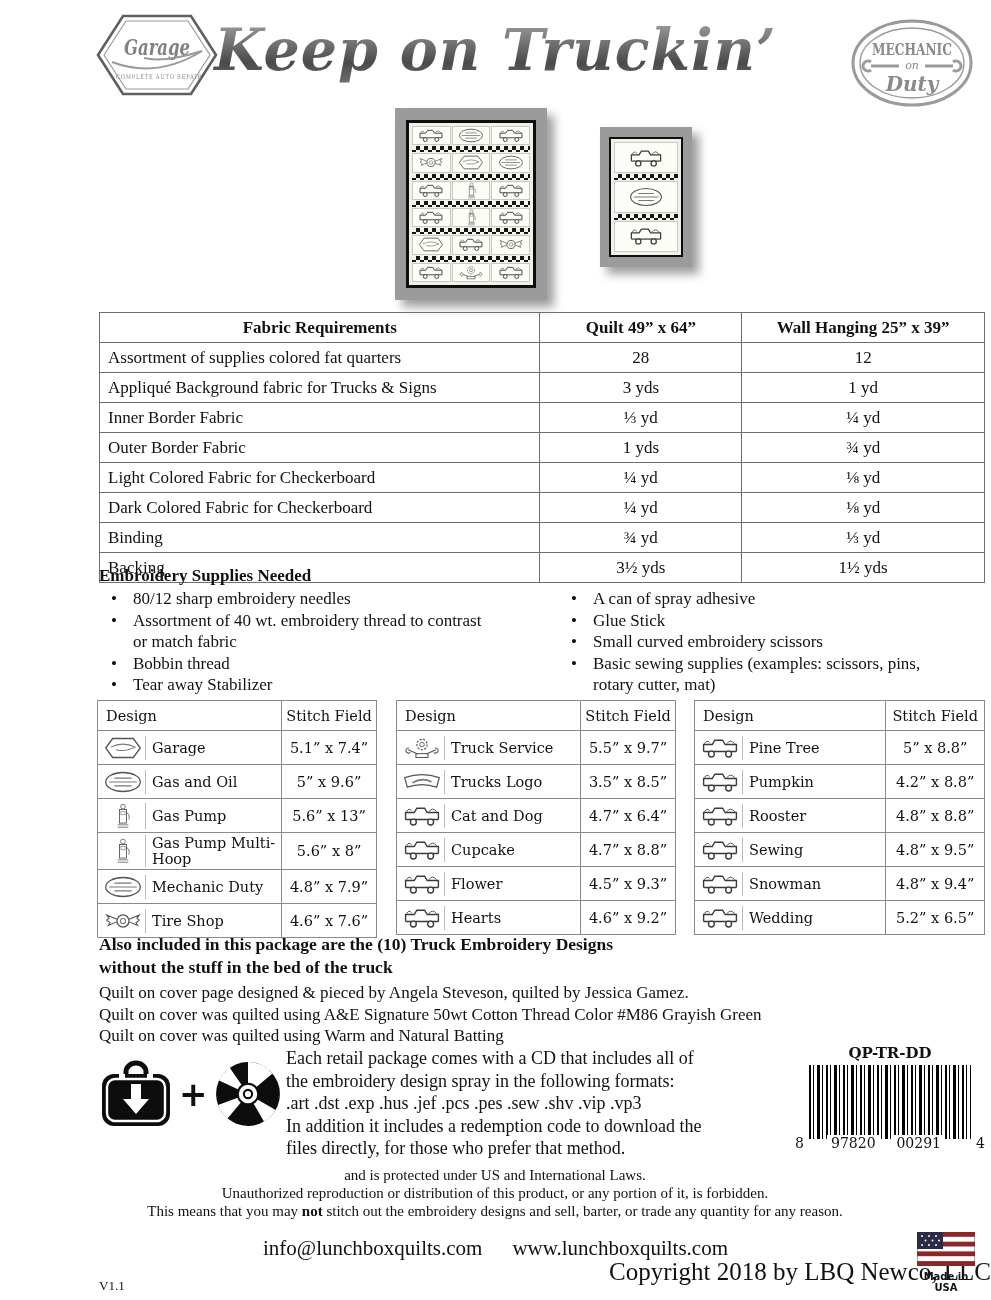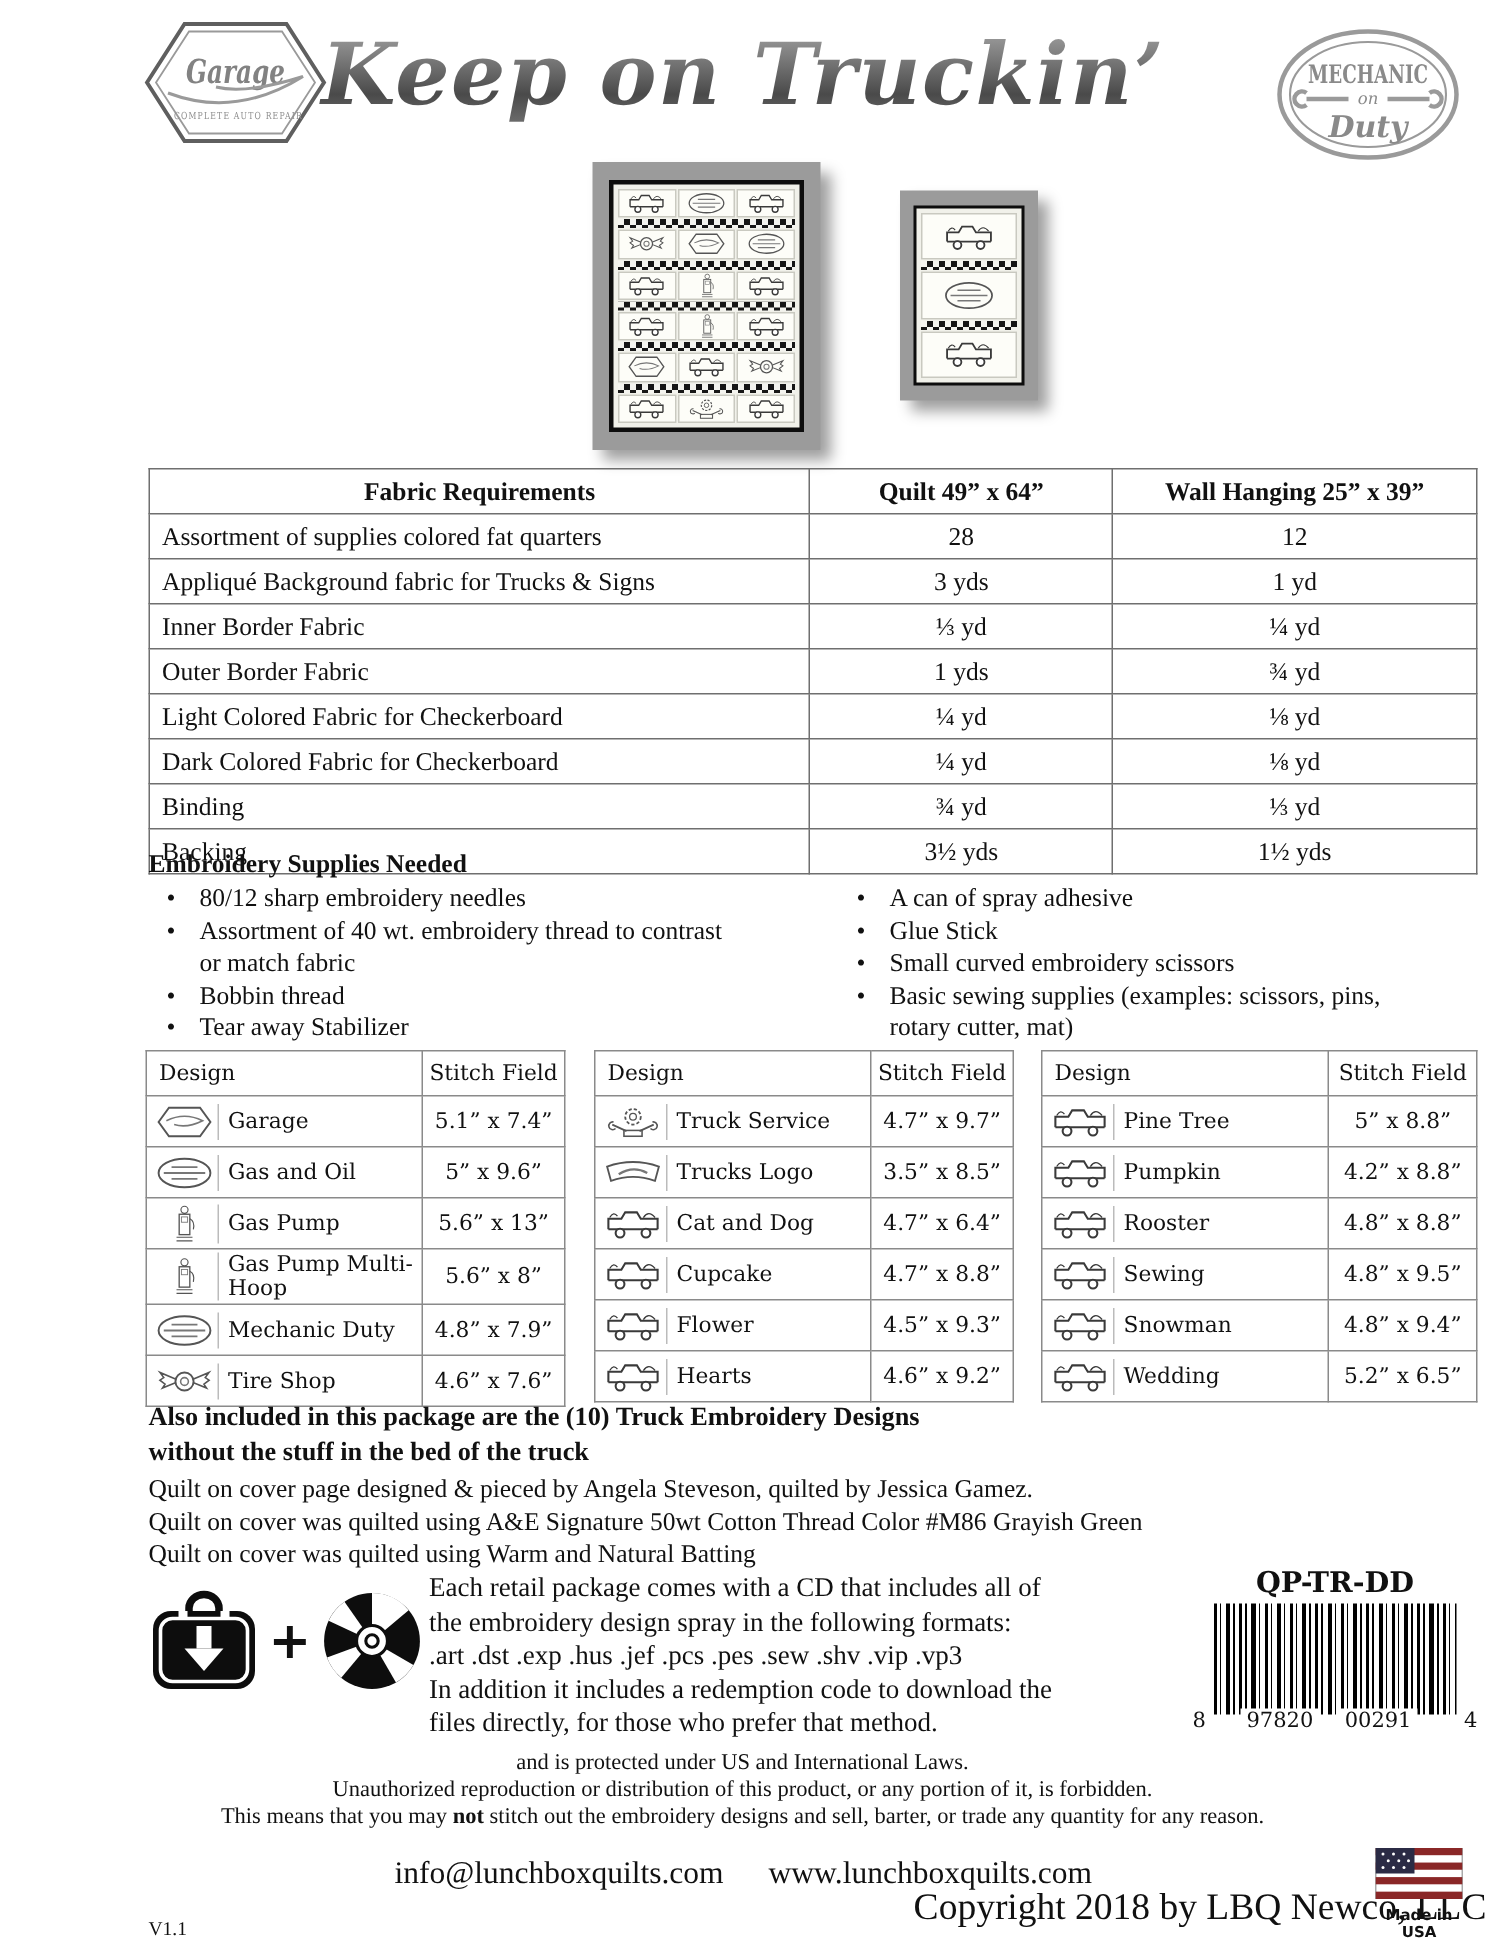--- a/index.html
+++ b/index.html
@@ -73,21 +73,21 @@
 
   
   .pkg-note{left:99px;top:933px;font-weight:bold;font-size:17.5px;line-height:23px;}
   .credits{left:99px;top:982px;font-size:17px;line-height:21.5px;}
 
   
   .cd-icons{left:99px;top:1058px;display:flex;align-items:center;gap:6px;}
   .plus{font-size:34px;font-weight:bold;font-family:"DejaVu Sans",sans-serif;line-height:1;}
   .cd-text{left:286px;top:1047px;width:520px;font-size:18px;line-height:22.5px;}
   .barcode{left:795px;top:1044px;width:190px;font-family:"DejaVu Serif",serif;}
-  .bc-label{text-align:center;font-weight:bold;font-size:19px;margin-bottom:3px;}
+  .bc-label{text-align:center;font-weight:bold;font-size:15px;margin-bottom:3px;}
   .bc-wrap{position:relative;height:88px;}
   .bc-bars{position:absolute;left:14px;right:14px;top:0;height:74px;
     background:repeating-linear-gradient(90deg,#000 0 2px,#fff 2px 4px,#000 4px 5px,#fff 5px 8px,#000 8px 11px,#fff 11px 13px,#000 13px 14px,#fff 14px 17px);}
   .bc-num{position:absolute;bottom:2px;font-size:14px;background:#fff;padding:0 4px;}
   .bc-g1{left:32px;} .bc-g2{right:40px;}
   .bc-d{position:absolute;bottom:2px;font-size:14px;}
   .bc-dl{left:0;} .bc-dr{right:0;}
 
   
   .warning{left:52px;top:1166px;width:886px;text-align:center;
@@ -490,21 +490,21 @@
         <td>
           <div class="d-cell">
             <span class="micon">
               <svg>
                 <use href="#sym-gear"></use>
               </svg>
             </span>
             <span>Truck Service</span>
           </div>
         </td>
-        <td class="s-cell">4.7” x 9.7”</td>
+        <td class="s-cell">5.5” x 9.7”</td>
       </tr>
   <tr>
         <td>
           <div class="d-cell">
             <span class="micon">
               <svg>
                 <use href="#sym-banner"></use>
               </svg>
             </span>
             <span>Trucks Logo</span>

